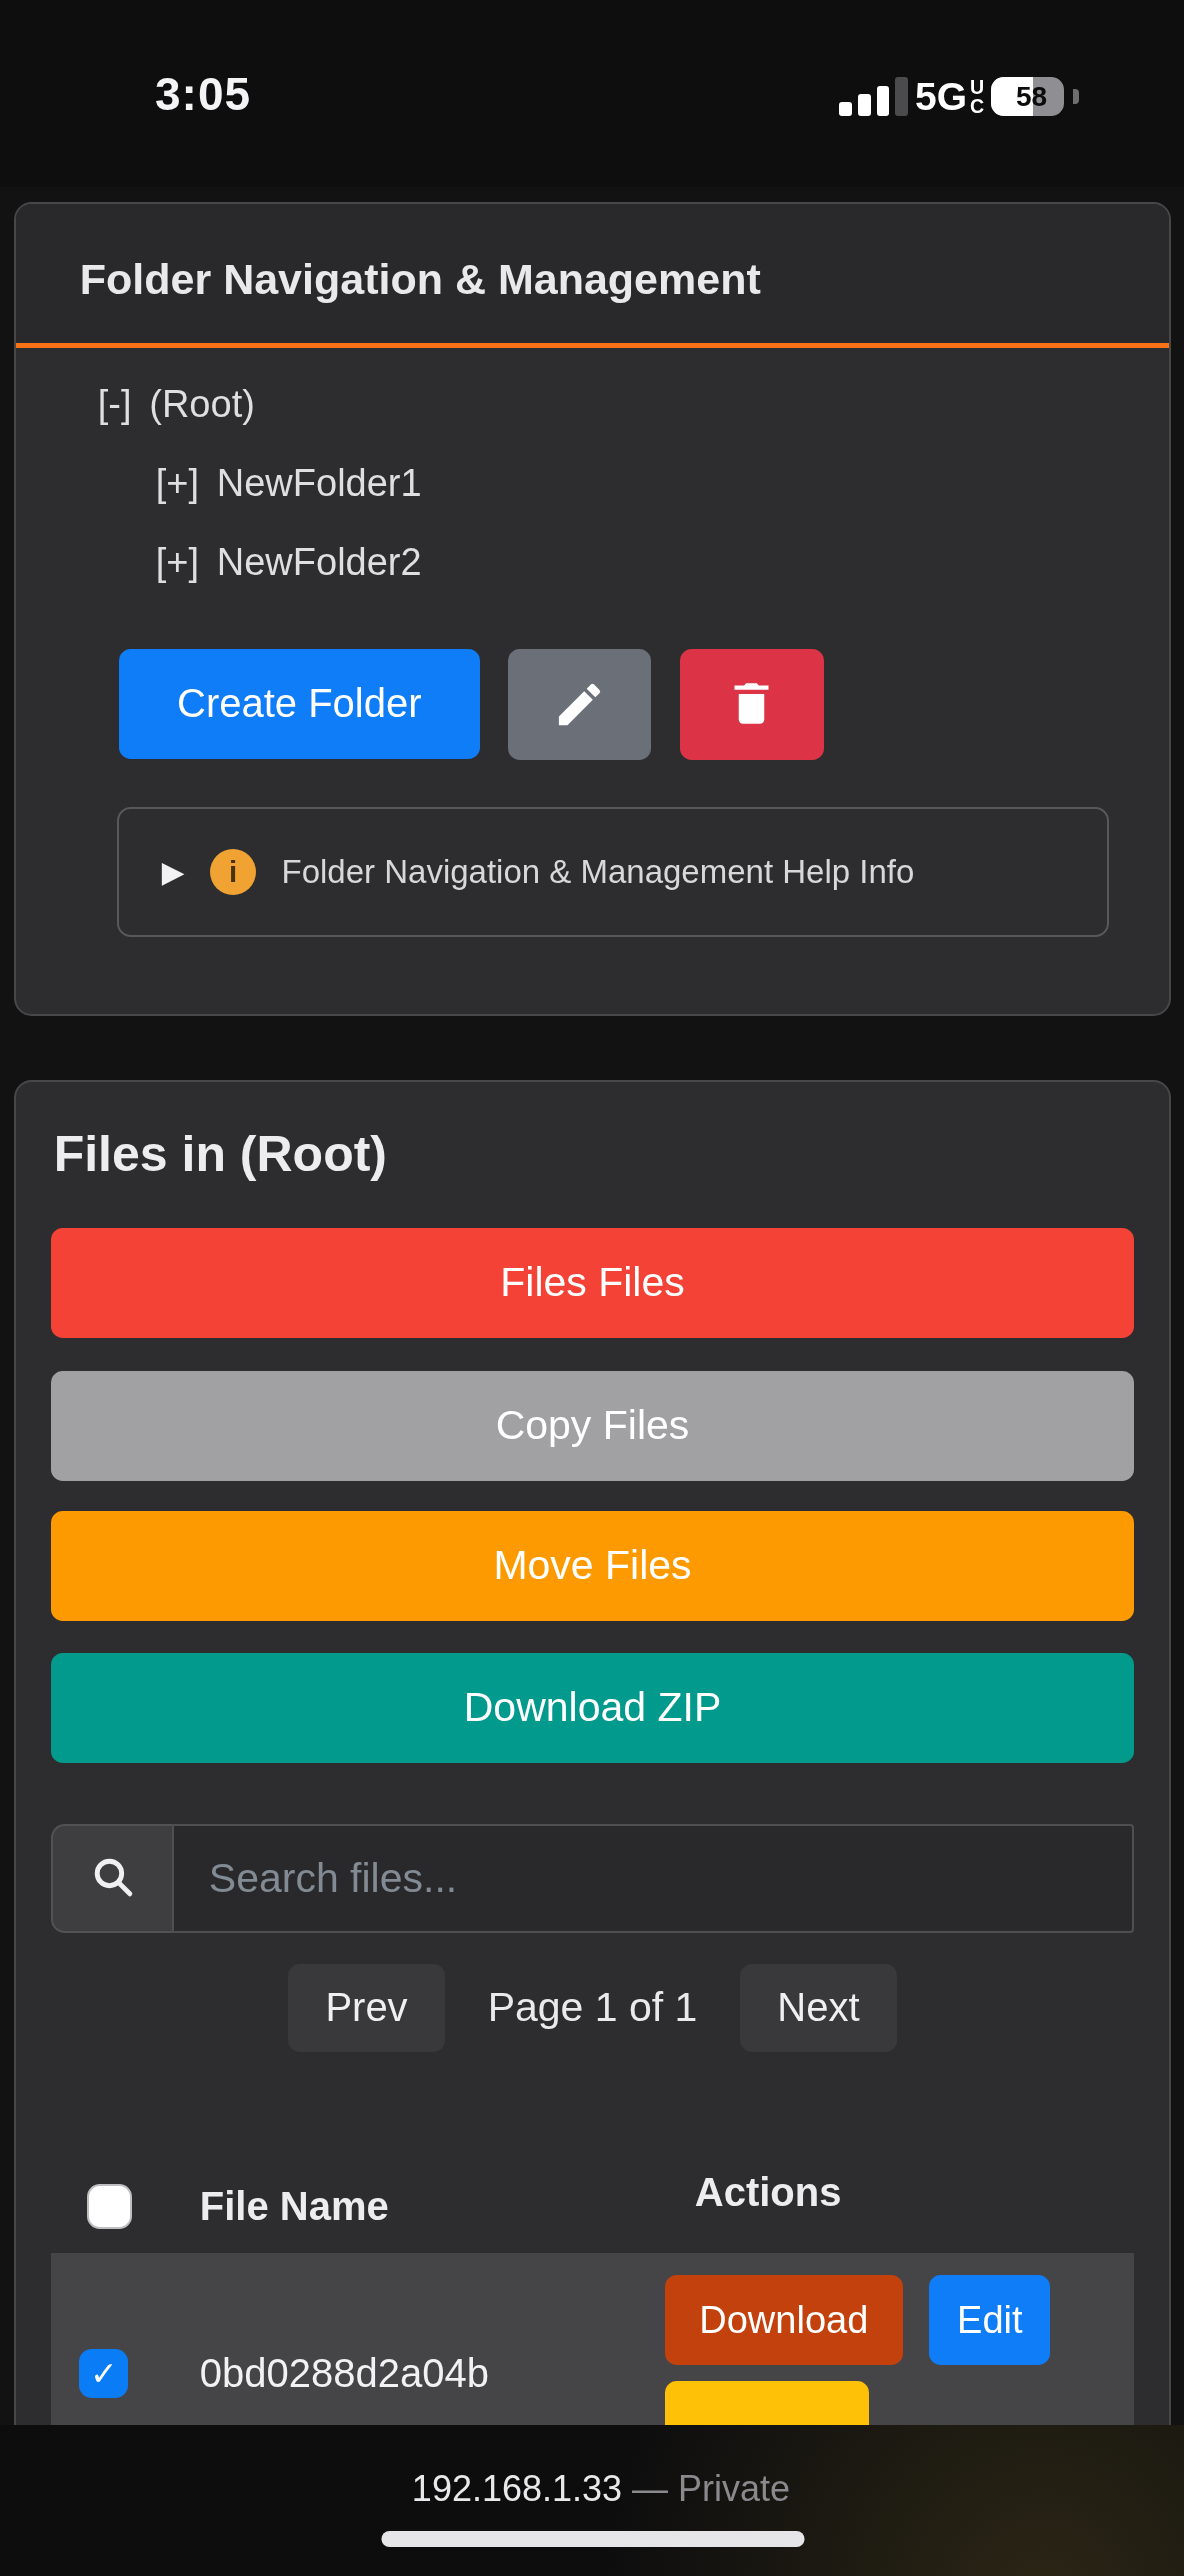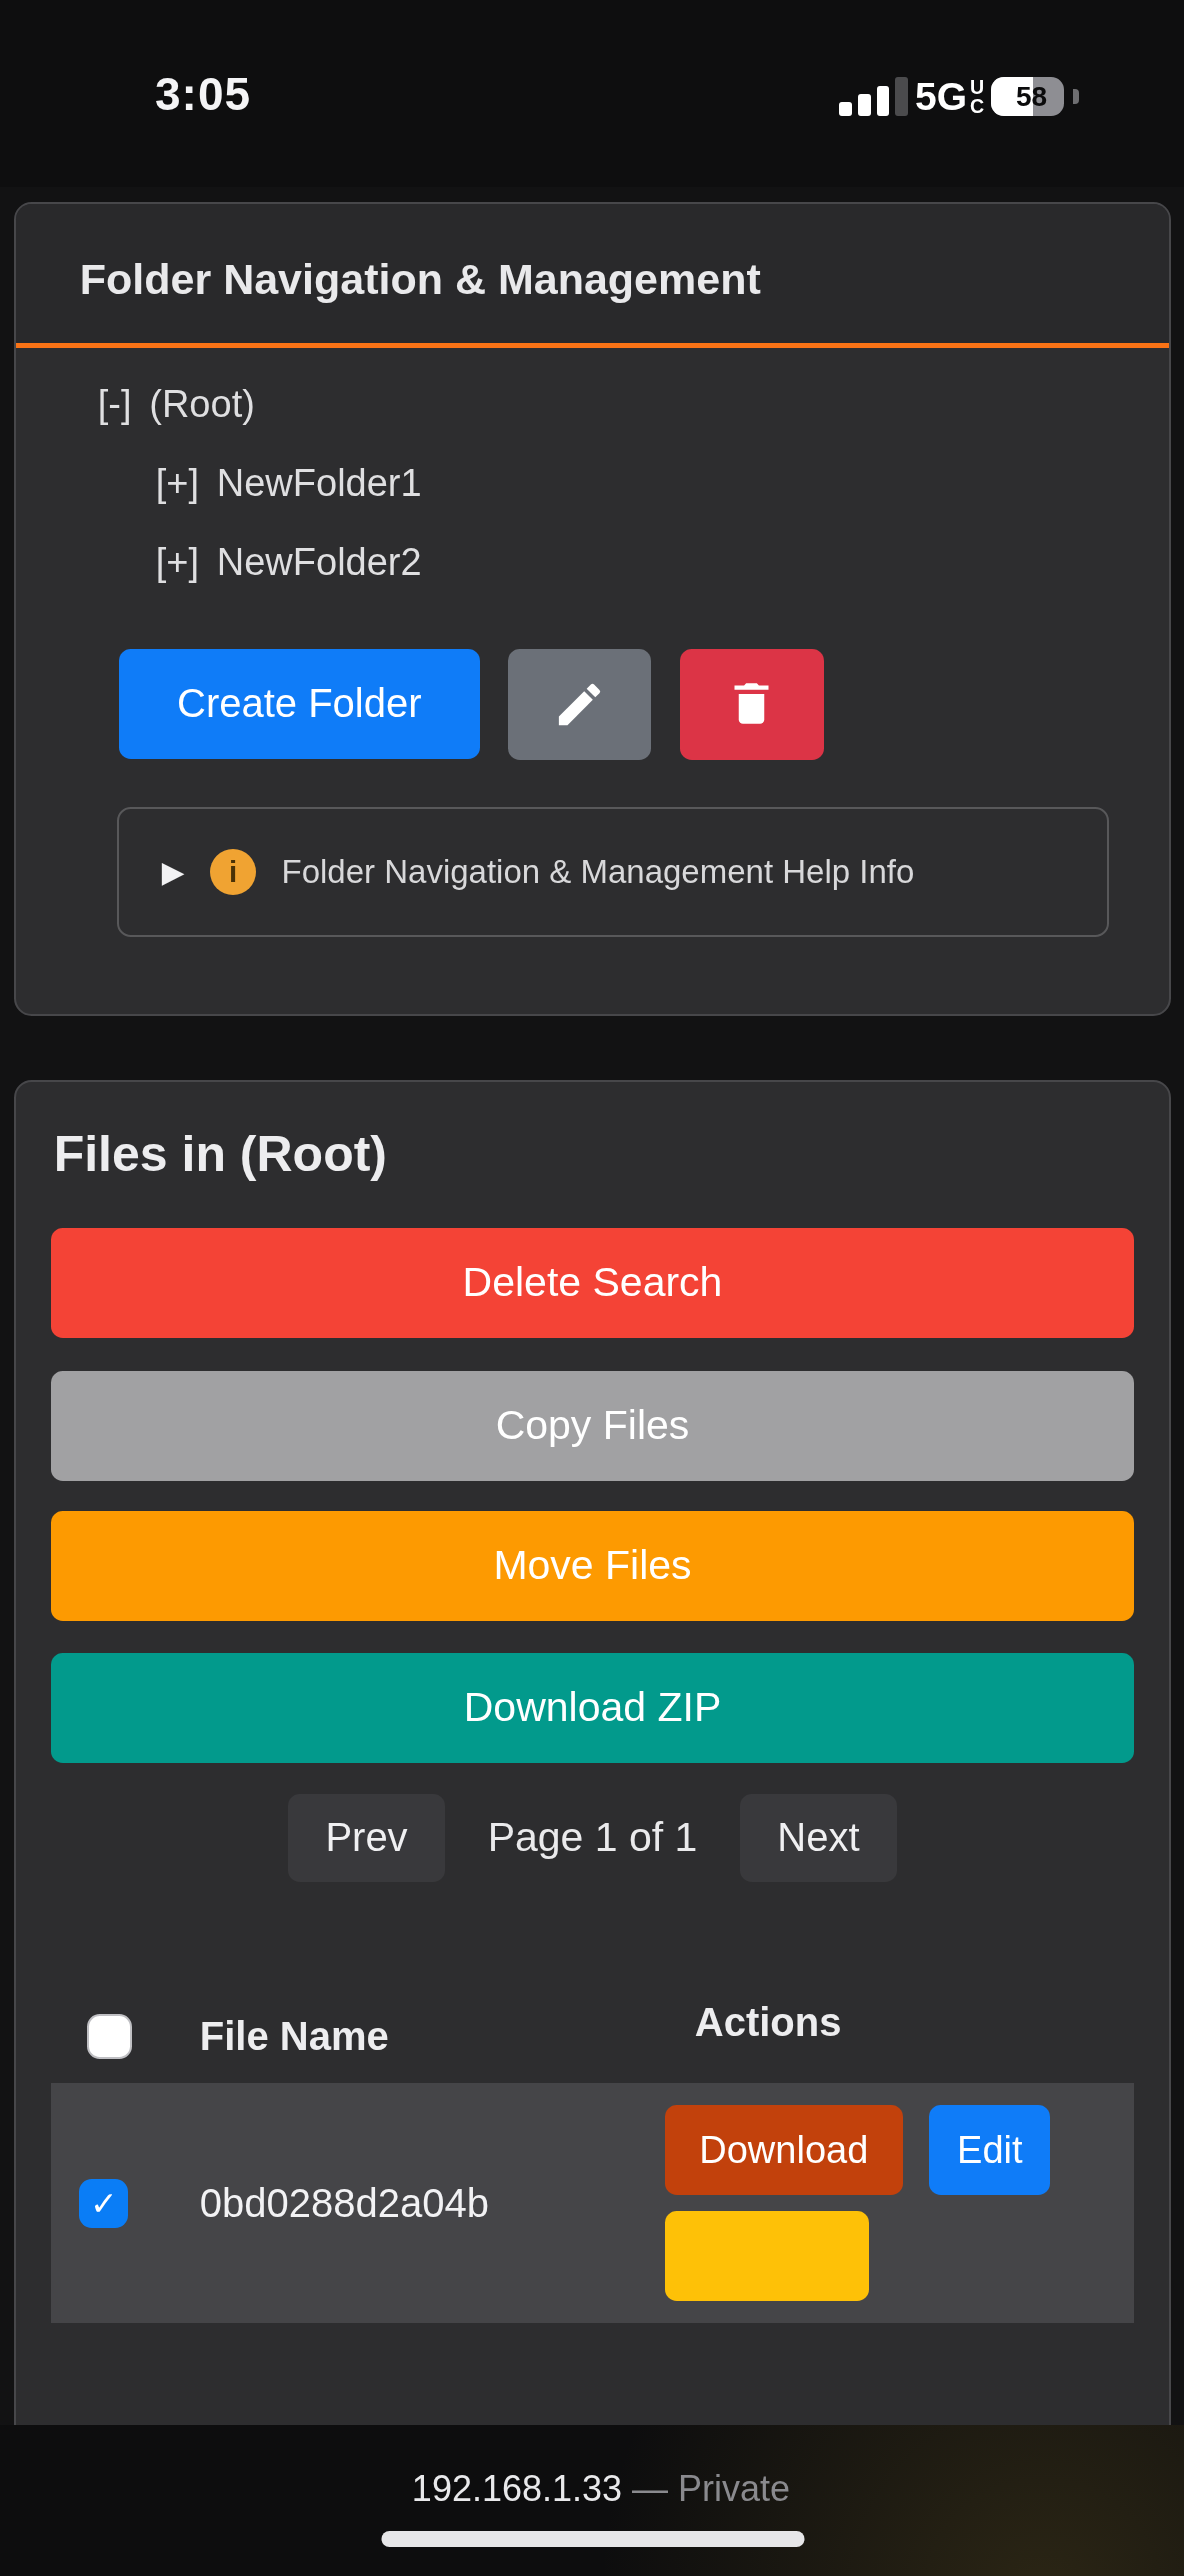--- a/index.html
+++ b/index.html
@@ -181,25 +181,36 @@
         <span class="info-badge">i</span>
         <span class="help-label">Folder Navigation &amp; Management Help Info</span>
       </div>
 
     </div>
   </div>
 
   <div class="card card-2">
     <div class="card-2-title">Files in (Root)</div>
 
-    <button class="btn file-action fa-delete">Delete Search</button>
+    <button class="btn file-action fa-delete">Files Files</button>
     <button class="btn file-action fa-copy">Copy Files</button>
     <button class="btn file-action fa-move">Move Files</button>
     <button class="btn file-action fa-zip">Download ZIP</button>
 
+    <div class="search-group">
+      <div class="search-addon">
+        <span>
+          <svg width="49" height="49" viewBox="0 0 24 24" fill="none" stroke="#f0f0f2" stroke-width="2.4" stroke-linecap="round">
+            <circle cx="10.5" cy="10.5" r="6"></circle>
+            <line x1="15" y1="15" x2="20.5" y2="20.5"></line>
+          </svg>
+        </span>
+      </div>
+      <input class="search-input" type="text" placeholder="Search files..." style="">
+    </div>
 
     <div class="pagination">
       <button class="btn page-btn">Prev</button>
       <span class="page-label">Page 1 of 1</span>
       <button class="btn page-btn">Next</button>
     </div>
 
     <div class="table-header">
       <div class="th-check-col">
         <div class="checkbox"></div>

